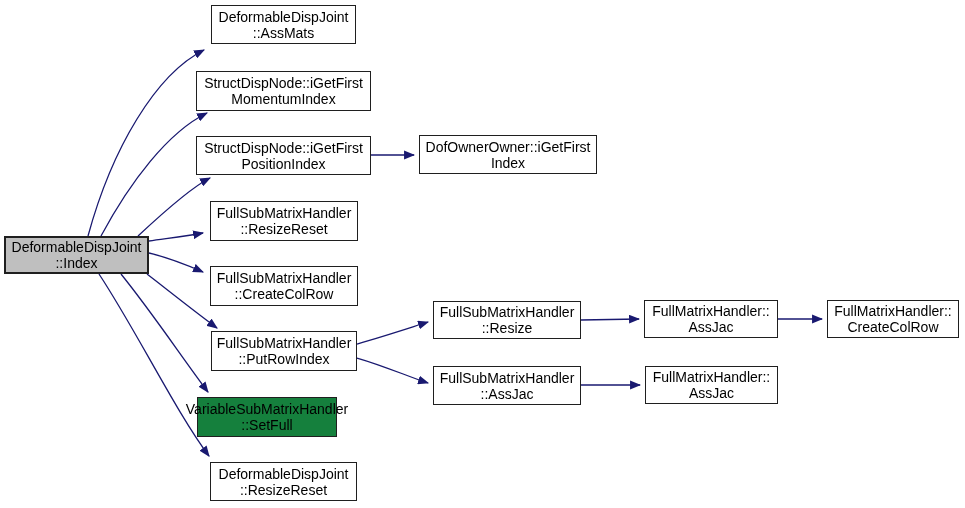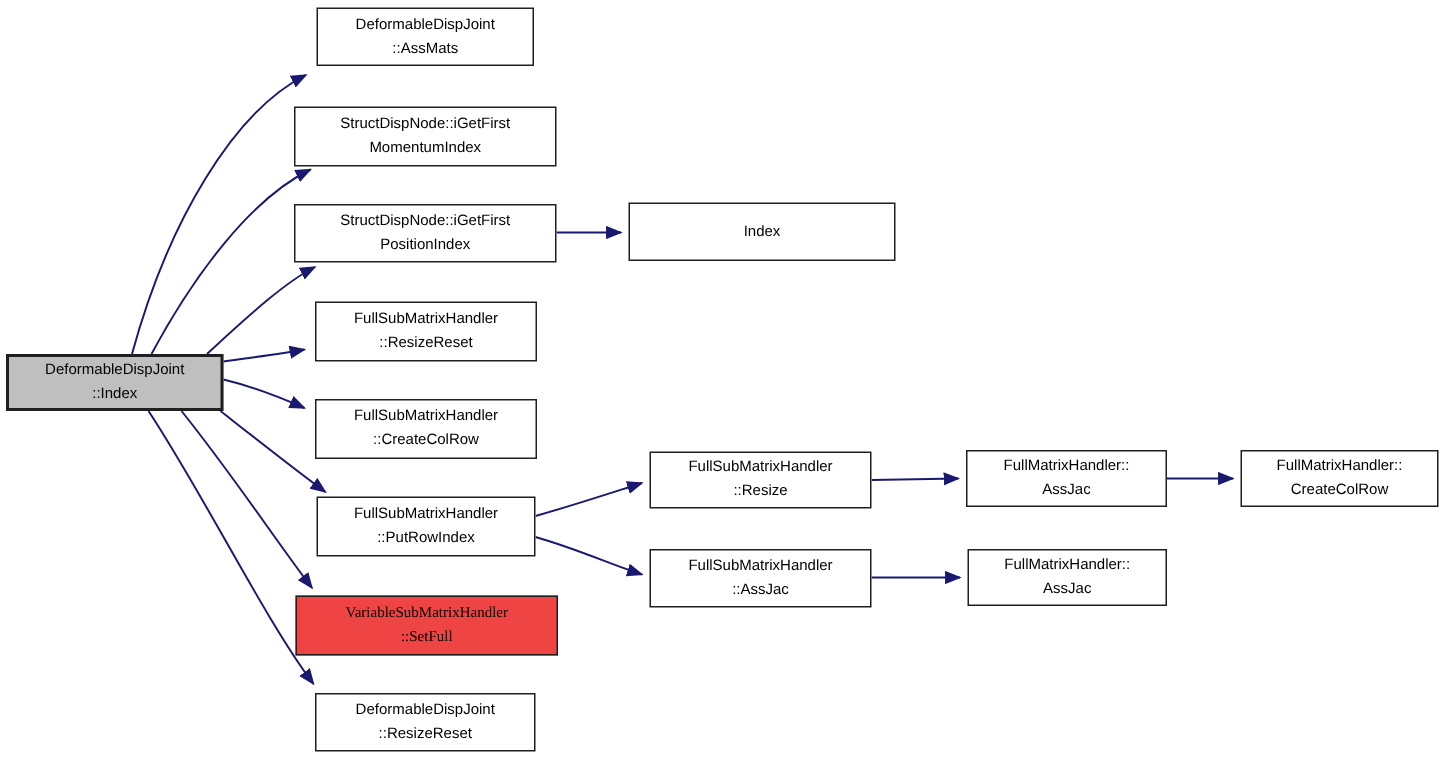--- a/index.html
+++ b/index.html
@@ -32,21 +32,21 @@
     position: absolute;
     z-index: 2;
     box-sizing: border-box;
     background: #ffffff;
     border: 1px solid #1f1f1f;
     display: flex;
     flex-direction: column;
     align-items: center;
     justify-content: center;
     text-align: center;
-    font-size: 10px;
+    font-size: 14px;
     line-height: 16px;
     color: #000000;
     white-space: nowrap;
     cursor: pointer;
   }
   .node.highlight {
     background: #bfbfbf;
     border-width: 2px;
     cursor: default;
   }
@@ -95,39 +95,40 @@
     <span>StructDispNode::iGetFirst</span>
     <span>MomentumIndex</span>
   </div>
 
   <div class="node" style="left: 196px; top: 136px; width: 175px; height: 39px; background: rgb(255, 255, 255); color: rgb(0, 0, 0);">
     <span>StructDispNode::iGetFirst</span>
     <span>PositionIndex</span>
   </div>
 
   <div class="node" style="left: 419px; top: 135px; width: 178px; height: 39px; background: rgb(255, 255, 255); color: rgb(0, 0, 0);">
+    <span>DofOwnerOwner::iGetFirst</span>
     <span>Index</span>
   </div>
 
   <div class="node" style="left: 210px; top: 201px; width: 148px; height: 40px; background: rgb(255, 255, 255); color: rgb(0, 0, 0);">
     <span>FullSubMatrixHandler</span>
     <span>::ResizeReset</span>
   </div>
 
   <div class="node" style="left: 210px; top: 266px; width: 148px; height: 40px; background: rgb(255, 255, 255); color: rgb(0, 0, 0);">
     <span>FullSubMatrixHandler</span>
     <span>::CreateColRow</span>
   </div>
 
   <div class="node" style="left: 211px; top: 331px; width: 146px; height: 40px; background: rgb(255, 255, 255); color: rgb(0, 0, 0);">
     <span>FullSubMatrixHandler</span>
     <span>::PutRowIndex</span>
   </div>
 
-  <div class="node" style="left: 197px; top: 397px; width: 175px; height: 40px; background: #ef4444; color: rgb(0, 0, 0); font-family: Liberation Serif, serif;">
+  <div class="node" style="left: 197px; top: 397px; width: 140px; height: 40px; background: #15803d; color: rgb(0, 0, 0);">
     <span>VariableSubMatrixHandler</span>
     <span>::SetFull</span>
   </div>
 
   <div class="node" style="left: 210px; top: 462px; width: 147px; height: 39px; background: rgb(255, 255, 255); color: rgb(0, 0, 0);">
     <span>DeformableDispJoint</span>
     <span>::ResizeReset</span>
   </div>
 
   <div class="node" style="left: 433px; top: 301px; width: 148px; height: 38px; background: rgb(255, 255, 255); color: rgb(0, 0, 0);">

